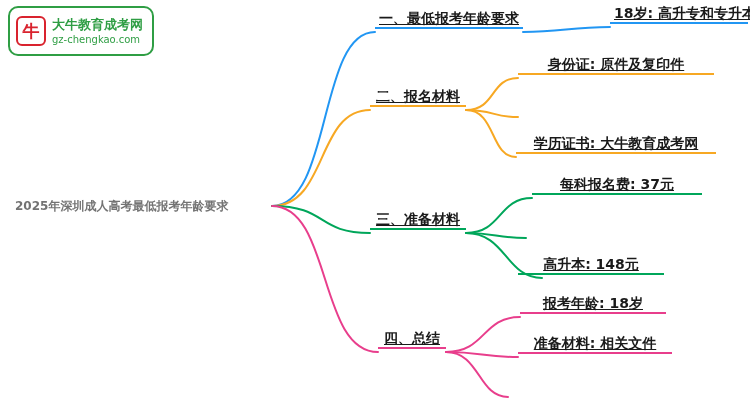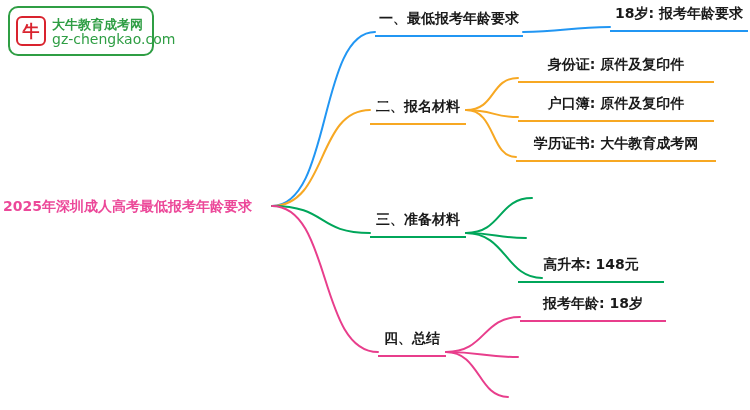--- a/index.html
+++ b/index.html
@@ -19,32 +19,33 @@
     stroke:var(--c,#999);
     stroke-width:2;
     stroke-linecap:round;
   }
   .node {
     position:absolute;
     font-size:14px;
     font-weight:600;
     color:#1a1a1a;
     line-height:18px;
-    padding:0 4px 8px 4px;
+    padding:0 4px 0 4px;
     border-bottom:2px solid var(--c,#999);
     text-align:center;
     white-space:nowrap;
+    text-decoration:underline;
   }
   .root {
     position:absolute;
-    left:3px; top:196px;
+    left:15px; top:196px;
     width:268px;
-    font-size:14px;
+    font-size:12px;
     font-weight:600;
-    color:#ec4899;
+    color:#737373;
     line-height:20px;
     white-space:nowrap;
   }
   .logo {
     position:absolute;
     left:8px; top:6px;
     width:146px; height:50px;
     border:2px solid var(--c,#2f9e44);
     border-radius:10px;
     display:flex;
@@ -68,21 +69,21 @@
   .logo-text { display:flex; flex-direction:column; justify-content:space-between; }
   .logo-title {
     color:var(--c,#2f9e44);
     font-size:13px;
     font-weight:bold;
     line-height:16px;
     white-space:nowrap;
   }
   .logo-url {
     color:var(--c,#2f9e44);
-    font-size:14px;
+    font-size:10px;
     line-height:13px;
     white-space:nowrap;
   }
 </style>
 </head>
 <body>
 
 <div class="canvas">
 
   <svg class="lines" viewBox="0 0 750 410" xmlns="http://www.w3.org/2000/svg">
@@ -114,26 +115,27 @@
     <div class="logo-icon" style="--c: #d9232e;">牛</div>
     <div class="logo-text">
       <div class="logo-title">大牛教育成考网</div>
       <div class="logo-url">gz-chengkao.com</div>
     </div>
   </div>
 
   <div class="root">2025年深圳成人高考最低报考年龄要求</div>
 
   <div class="node" style="left: 375px; top: 9px; width: 148px; --c: #2196f3;">一、最低报考年龄要求</div>
-  <div class="node" style="left: 610px; top: 4px; width: 138px; --c: #2196f3;">18岁: 报考年龄要求</div>
+  <div class="node" style="left: 610px; top: 4px; width: 138px; --c: #2196f3;">18岁: 高升专和专升本</div>
 
-  <div class="node" style="left: 370px; top: 97px; width: 96px; --c: #f7a823;">二、报名材料</div>
+  <div class="node" style="left: 370px; top: 87px; width: 96px; --c: #f7a823;">二、报名材料</div>
   <div class="node" style="left: 518px; top: 55px; width: 196px; --c: #f7a823;">身份证: 原件及复印件</div>
-  <div class="node" style="left: 518px; top: 94px; width: 196px; --c: #f7a823;">户口簿: 原件及复印件</div>
   <div class="node" style="left: 516px; top: 134px; width: 200px; --c: #f7a823;">学历证书: 大牛教育成考网</div>
 
   <div class="node" style="left: 370px; top: 210px; width: 96px; --c: #00a65a;">三、准备材料</div>
+  <div class="node" style="left: 532px; top: 175px; width: 170px; --c: #00a65a;">每科报名费: 37元</div>
   <div class="node" style="left: 518px; top: 255px; width: 146px; --c: #00a65a;">高升本: 148元</div>
 
   <div class="node" style="left: 378px; top: 329px; width: 68px; --c: #e83e8c;">四、总结</div>
   <div class="node" style="left: 520px; top: 294px; width: 146px; --c: #e83e8c;">报考年龄: 18岁</div>
+  <div class="node" style="left: 518px; top: 334px; width: 154px; --c: #e83e8c;">准备材料: 相关文件</div>
 
 </div>
 
 </body></html>

